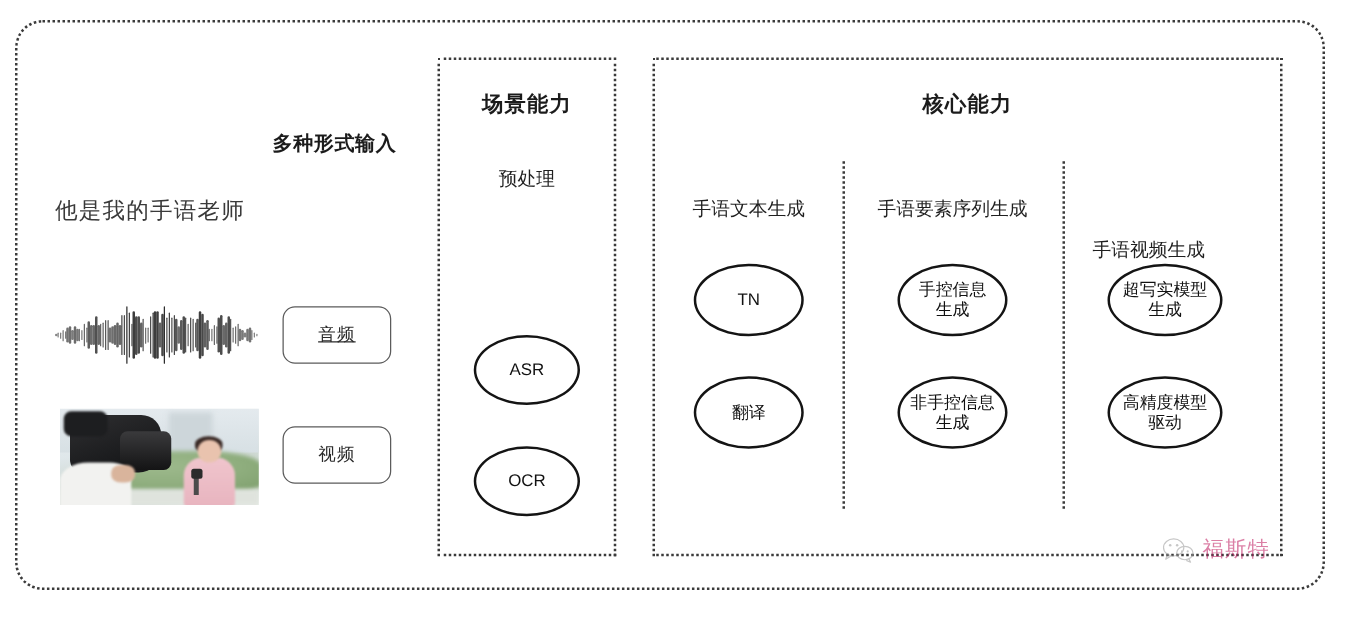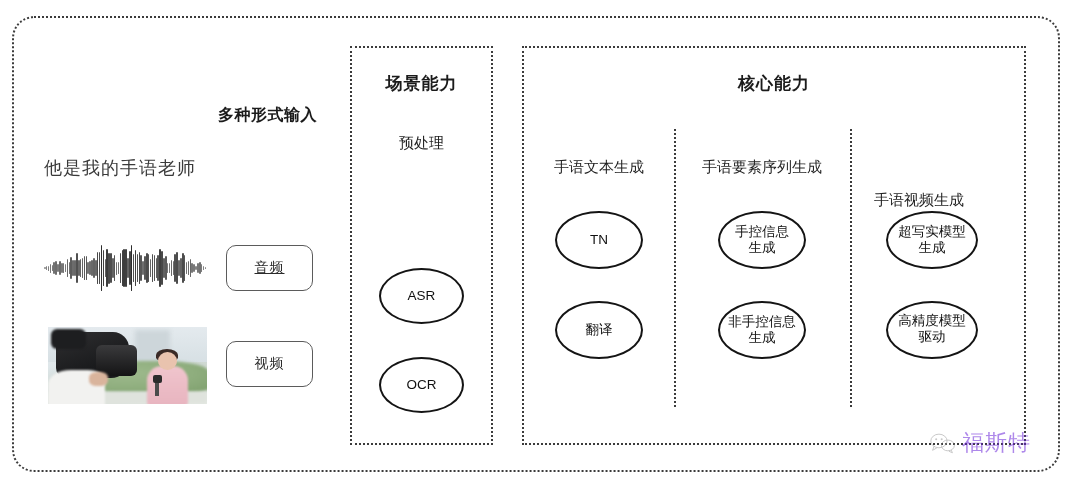--- a/index.html
+++ b/index.html
@@ -235,22 +235,22 @@
   .watermark {
     position: absolute;
     left: 930px;
     top: 428px;
     display: flex;
     align-items: center;
     gap: 6px;
     opacity: .55;
   }
   .wm-text {
-    font-size: 22px;
-    color: #6d28d9;
+    font-size: 17px;
+    color: #be185d;
     letter-spacing: 1px;
     white-space: nowrap;
     text-align: right;
   }
   .wm-icon { width: 26px; height: 22px; display:block; }
 </style>
 </head>
 <body>
 
 <div id="stage">
@@ -398,21 +398,21 @@
       <div class="ellipse" style="left:44px; top:163px; width:88px; height:58px;">手控信息
 生成</div>
       <div class="ellipse" style="left:44px; top:253px; width:88px; height:58px;">非手控信息
 生成</div>
     </div>
 
     <div class="column" style="left:326px; width:176px;">
       <div class="col-head" style="top:110px; text-align:left; left:24px;margin-top:33px;">手语视频生成</div>
       <div class="ellipse" style="left:36px; top:163px; width:92px; height:58px;">超写实模型
 生成</div>
-      <div class="ellipse" style="left:36px; top:253px; width:92px; height:58px;font-family:Liberation Mono, monospace;">高精度模型
+      <div class="ellipse" style="left:36px; top:253px; width:92px; height:58px;">高精度模型
 驱动</div>
     </div>
   </div>
 
   <div class="watermark">
     <svg class="wm-icon" viewBox="0 0 32 26">
       <ellipse cx="11" cy="10.5" rx="10" ry="8.4" fill="none" stroke="#9a9a9a" stroke-width="1.2"></ellipse>
       <path d="M5 17 L3.2 22 L8.4 19" fill="none" stroke="#9a9a9a" stroke-width="1.2" stroke-linejoin="round"></path>
       <circle cx="7.6" cy="8.4" r="1.25" fill="#9a9a9a"></circle>
       <circle cx="14.4" cy="8.4" r="1.25" fill="#9a9a9a"></circle>

